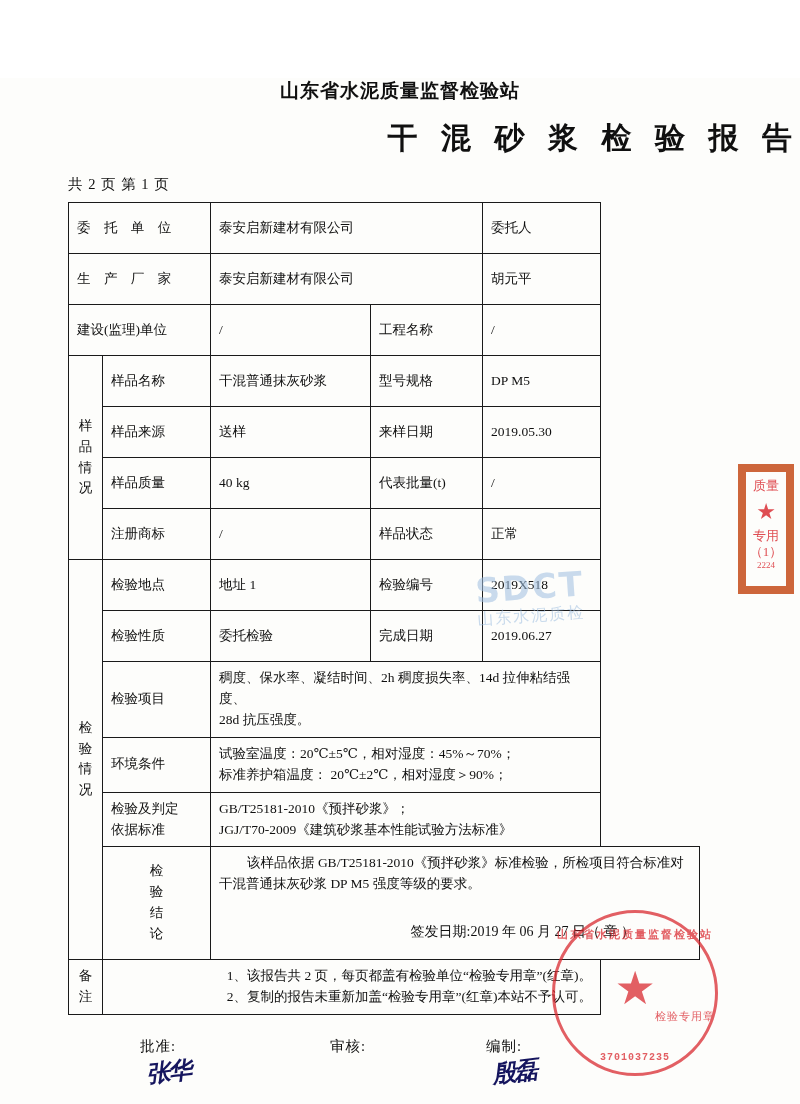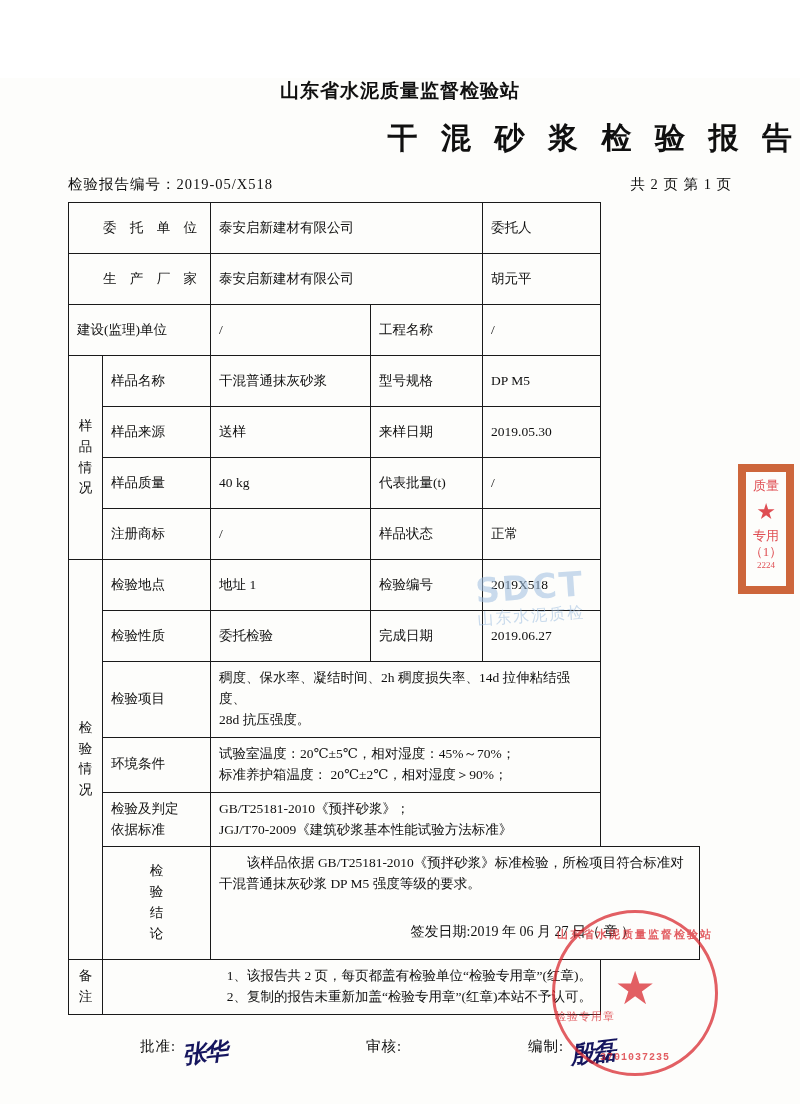--- a/index.html
+++ b/index.html
@@ -56,21 +56,21 @@
   table.report td {
     border: 1px solid #1a1a1a;
     font-size: 13.5px;
     padding: 6px 8px;
     vertical-align: middle;
     line-height: 1.55;
   }
   .c-center { text-align: left; }
   .c-left { text-align: left; }
   .label-sp {
-    text-align: right;
+    text-align: left;
     letter-spacing: 5px;
     white-space: nowrap;
   }
   .vlabel {
     text-align: center;
     width: 34px;
     font-size: 14px;
     letter-spacing: 0;
     line-height: 1.9;
     padding: 4px 2px;
@@ -106,20 +106,21 @@
     margin: 22px 68px 0 68px;
     font-size: 14.5px;
     letter-spacing: 1px;
     position: relative;
     height: 56px;
   }
   .footer .f-item {
     display: flex;
     align-items: flex-start;
     position: relative;
+    flex-direction: column;
   }
   .f-approve { margin-left: 72px; }
   .f-review { margin-left: 140px; }
   .f-prepare { margin-left: 120px; }
   .handwrite {
     font-family: "DejaVu Serif", serif;
     font-style: italic;
     font-weight: 700;
     color: #15155e;
     font-size: 24px;
@@ -158,21 +159,21 @@
     font-size: 11px;
     font-weight: 700;
     letter-spacing: 2px;
   }
   .stamp-round .arc-top { top: 14px; }
   .stamp-round .arc-bot { bottom: 10px; font-size: 10px; letter-spacing: 1px; font-family: Liberation Mono, monospace; }
   .stamp-round .mid-txt {
     position: absolute;
     left: 0; width: 100%;
     top: 96px;
-    text-align: left;
+    text-align: right;
     font-size: 11px;
     letter-spacing: 1px;
   }
   .stamp-square {
     position: absolute;
     right: 6px;
     top: 386px;
     width: 56px;
     height: 130px;
     border: 8px solid #c2410c;
@@ -211,23 +212,20 @@
 </style>
 </head>
 <body>
 
 <div class="page">
 
   <div class="org-line">山东省水泥质量监督检验站</div>
   <div class="doc-title">干 混 砂 浆 检 验 报 告</div>
 
   <div class="meta-row">
-    <div class="meta-left">
-      <span>检验报告编号：</span><span>2019-05/X518</span>
-    </div>
     <div class="meta-right">共 2 页 第 1 页</div>
   </div>
 
   <table class="report">
     <colgroup>
       <col style="width:34px">
       <col style="width:108px">
       <col style="width:160px">
       <col style="width:112px">
       <col style="width:118px">

